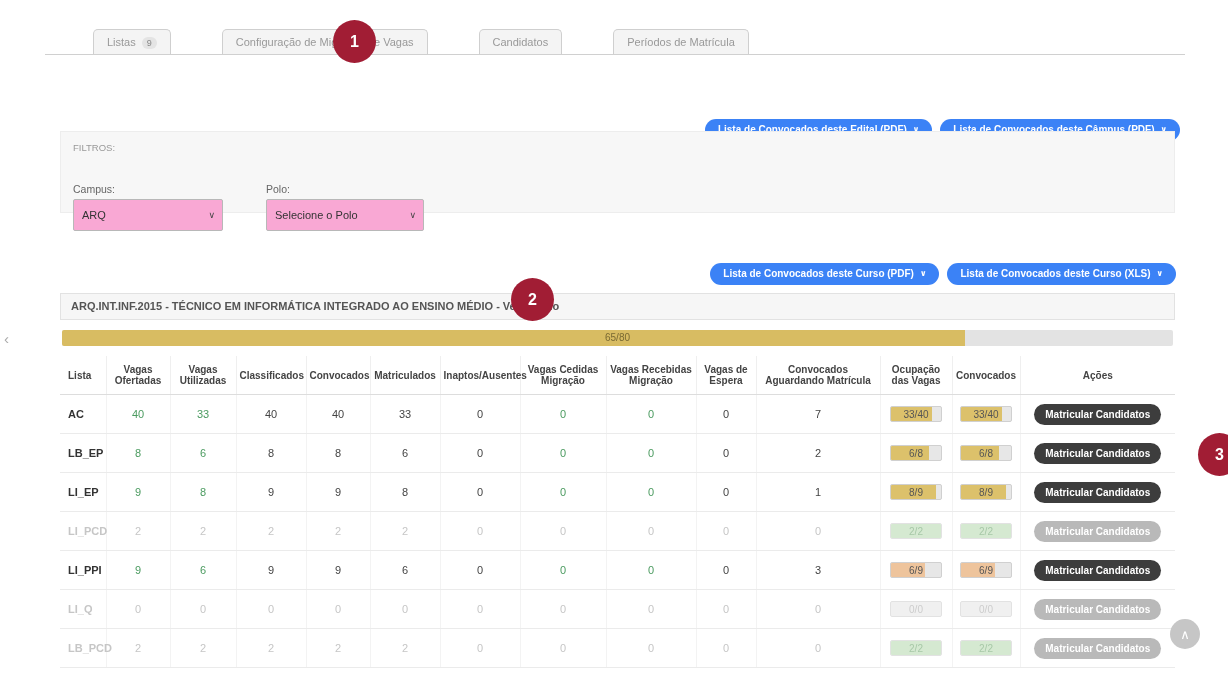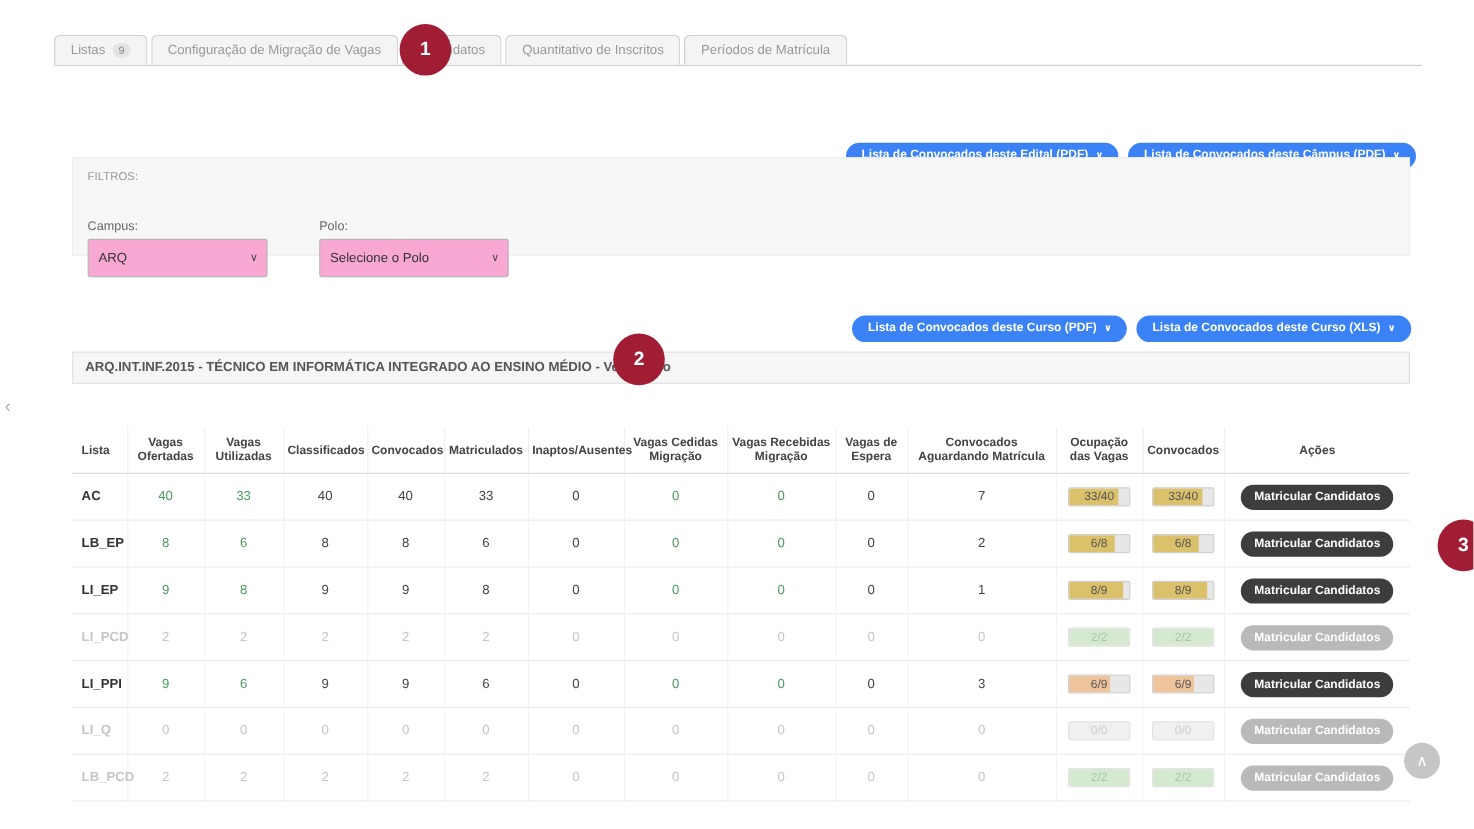--- a/index.html
+++ b/index.html
@@ -1,21 +1,21 @@
 <!DOCTYPE html>
 <html><head>
 <meta charset="utf-8">
 <style>
   * { margin:0; padding:0; box-sizing:border-box; }
   body { background:#fff; font-family:"Liberation Sans","DejaVu Sans",sans-serif; }
   .page { position:relative; width:1228px; height:691px; background:#fff; overflow:hidden; }
 
   
   .tabbar { position:absolute; left:45px; top:29px; width:1140px; display:flex; align-items:flex-end; gap:3px; border-bottom:1px solid #d0d0d0; }
-  .tab { background:#f4f4f4; border:1px solid #cfcfcf; border-bottom:none; border-radius:5px 5px 0 0; padding:6px 13px; font-size:11px; color:#999; white-space:nowrap; cursor:pointer; }
+  .tab { background:#f4f4f4; border:1px solid #cfcfcf; border-bottom:none; border-radius:5px 5px 0 0; padding:6px 13px; font-size:11px; color:#999; white-space:nowrap; cursor:pointer;margin-left:48px; }
   .tab.active { background:#fff; color:#555; font-weight:bold; margin-bottom:-1px; border-bottom:1px solid #fff; padding-top:8px; }
   .tab-badge { margin-left:6px; font-size:9px; color:#888; background:#e4e4e4; padding:1px 5px; border-radius:8px; font-weight:normal; }
 
   
   .export-row { position:absolute; display:flex; gap:8px; }
   .export-row.top { top:119px; right:48px; }
   .export-row.mid { top:263px; right:52px; }
   .btn-dark { background:#3b82f6; color:#fff; border:none; border-radius:12px; padding:6px 13px; font-size:10px; font-weight:bold; font-family:inherit; cursor:pointer; display:flex; align-items:center; gap:6px; line-height:1; }
   .btn-caret { font-size:8px; }
 
@@ -72,21 +72,20 @@
 </style>
 </head>
 <body>
 
 <div class="page">
 
   <div class="tabbar">
       <div class="tab"><span>Listas</span><span class="tab-badge">9</span></div>
       <div class="tab"><span>Configuração de Migração de Vagas</span></div>
       <div class="tab"><span>Candidatos</span></div>
-      <div class="tab"><span>Quantitativo de Inscritos</span></div>
       <div class="tab"><span>Períodos de Matrícula</span></div>
     </div>
 
   <div class="export-row top">
     <button class="btn-dark">
       <span>Lista de Convocados deste Edital (PDF)</span>
       <span class="btn-caret">∨</span>
     </button>
     <button class="btn-dark">
       <span>Lista de Convocados deste Câmpus (PDF)</span>
@@ -124,20 +123,24 @@
     <button class="btn-dark">
       <span>Lista de Convocados deste Curso (XLS)</span>
       <span class="btn-caret">∨</span>
     </button>
   </div>
 
   <div class="course-header">
     <span>ARQ.INT.INF.2015 - TÉCNICO EM INFORMÁTICA INTEGRADO AO ENSINO MÉDIO - Vespertino</span>
   </div>
 
+  <div class="progress">
+    <div class="progress-fill" style="width: 81.25%;"></div>
+    <div class="progress-label">65/80</div>
+  </div>
 
   <table class="grid">
     <colgroup>
       <col style="width:46px">
         <col style="width:64px">
         <col style="width:66px">
         <col style="width:70px">
       <col style="width:64px">
         <col style="width:70px">
         <col style="width:80px">

